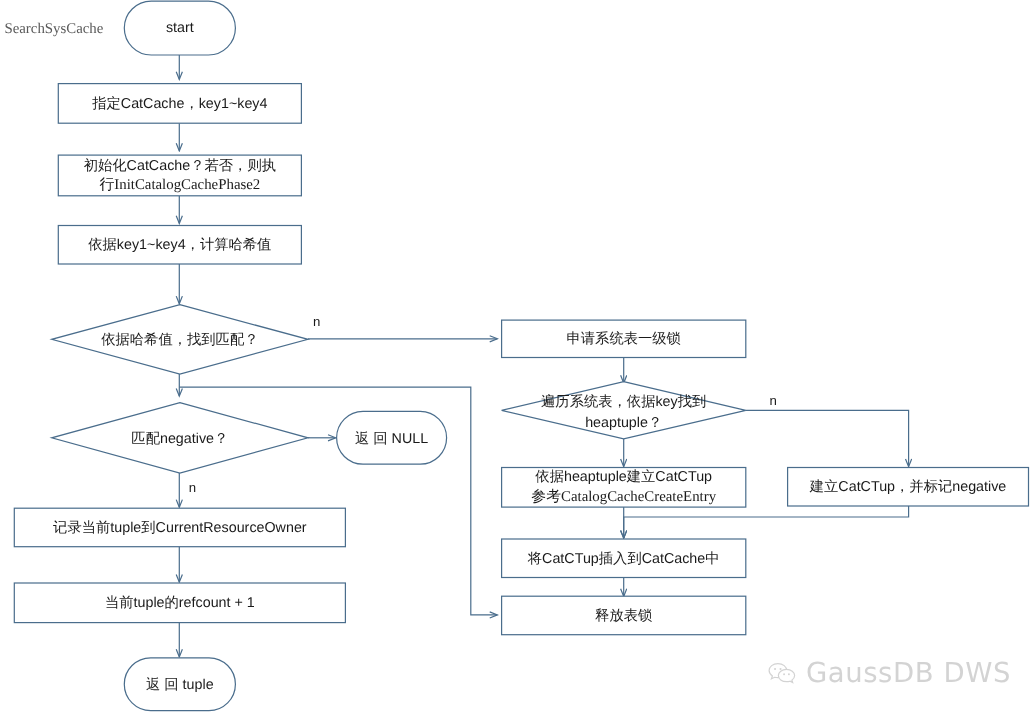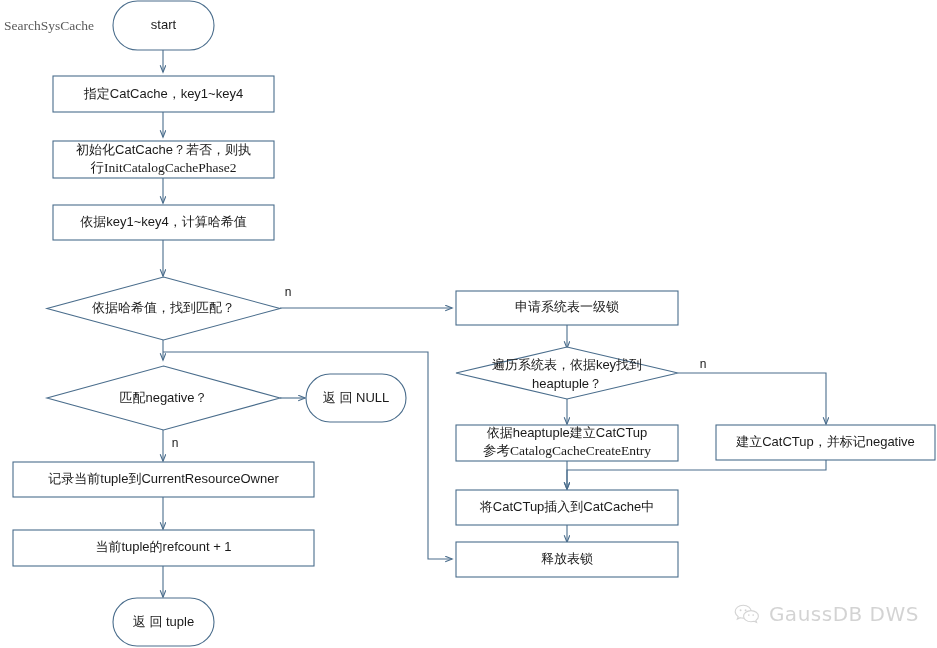--- a/index.html
+++ b/index.html
@@ -61,21 +61,21 @@
     right: 18px;
     bottom: 22px;
     display: flex;
     align-items: center;
     gap: 9px;
     opacity: 0.38;
     user-select: none;
   }
   .watermark-label {
     font-family: "DejaVu Sans", sans-serif;
-    font-size: 20px;
+    font-size: 25px;
     letter-spacing: 0.5px;
     color: #8e8e8e;
     white-space: nowrap;
   }
 </style>
 </head>
 <body>
 
 <div id="canvas">
 

